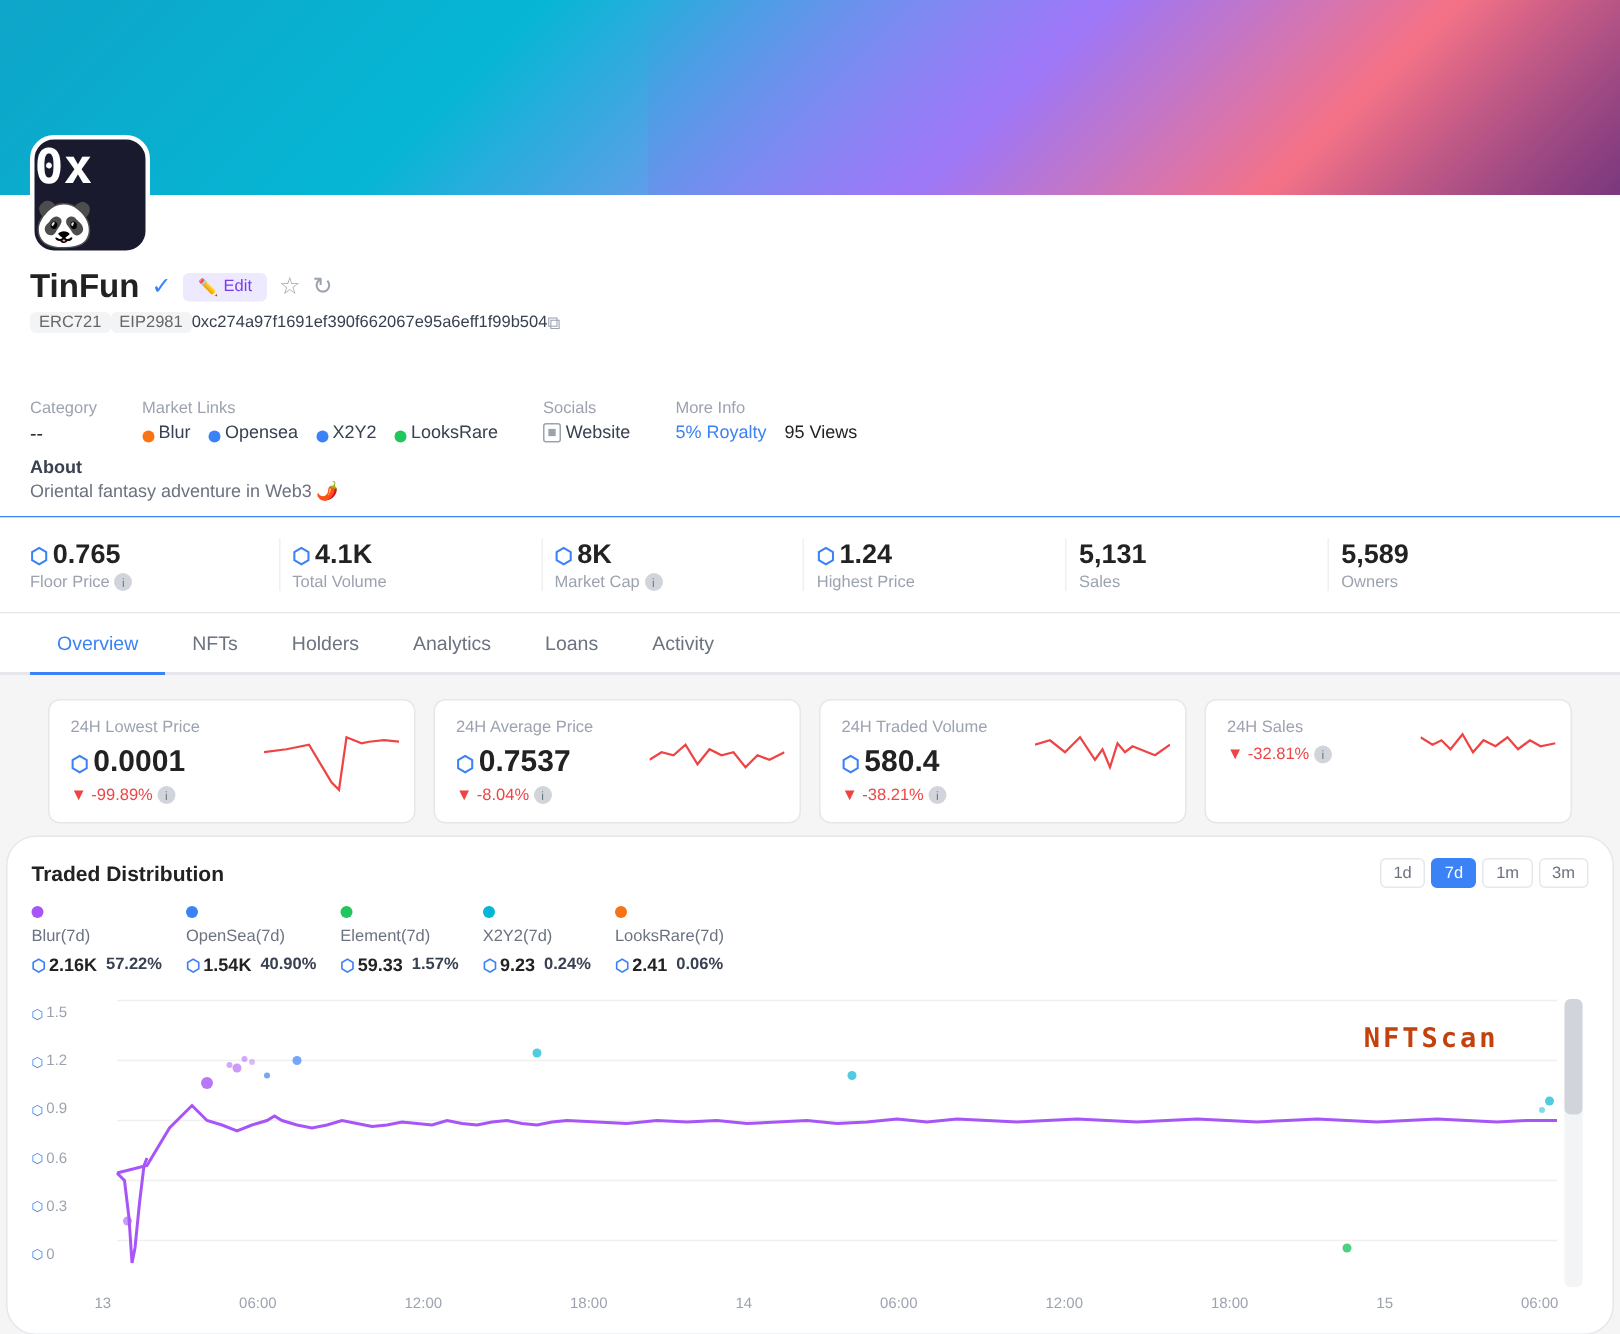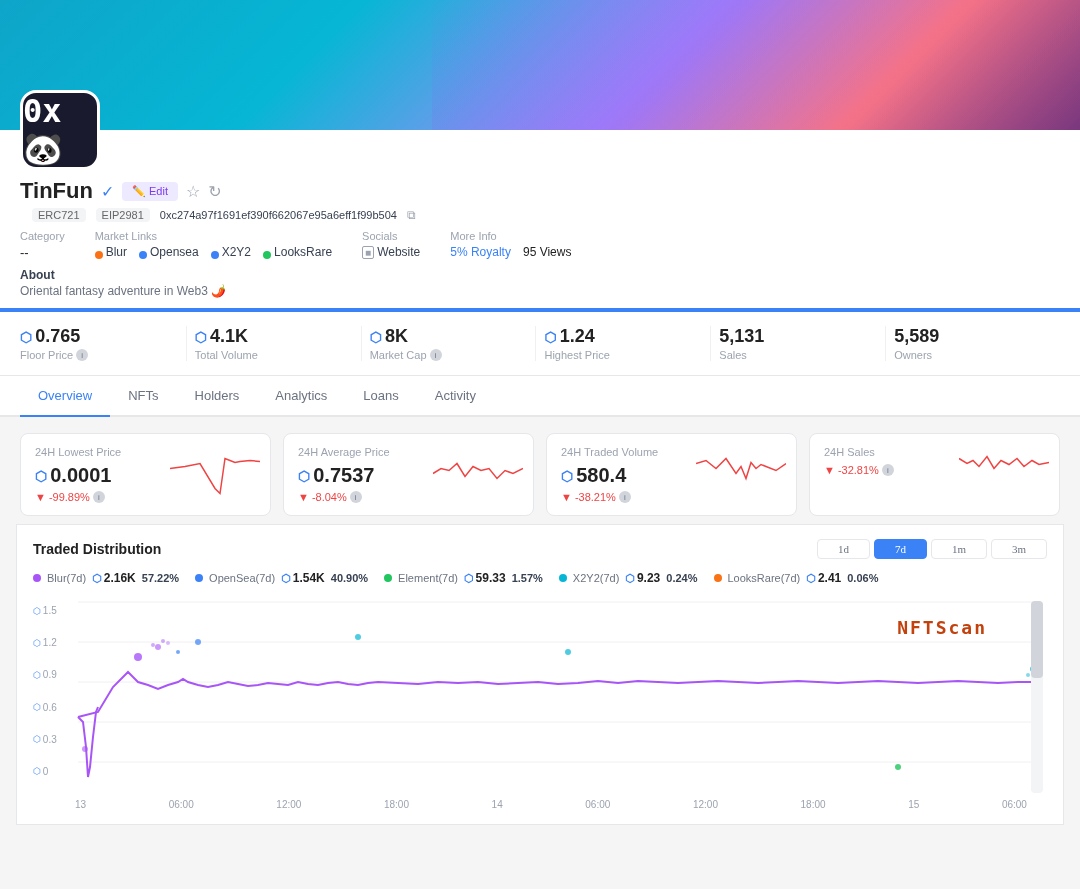--- a/index.html
+++ b/index.html
@@ -10,21 +10,21 @@
       background: linear-gradient(135deg, #0ea5c9 0%, #06b6d4 30%, #a78bfa 60%, #f472b6 80%, #7c3aed 100%);
       position: relative; overflow: hidden;
     }
     .banner-art {
       position: absolute; right: 0; top: 0; width: 60%; height: 100%;
       background: linear-gradient(135deg, transparent 0%, rgba(139,92,246,0.4) 40%, rgba(249,115,22,0.3) 70%, rgba(120,53,15,0.5) 100%);
     }
 
     .profile-section {
       background: #fff; padding: 0 20px 10px 20px;
-      border-bottom: 4px solid #3b82f6;
+      border-bottom: 1px solid #3b82f6;
     }
 
     .avatar-container {
       width: 80px; height: 80px;
       border: 3px solid #fff;
       border-radius: 16px;
       background: #1a1a2e;
       margin-top: -40px;
       display: flex; align-items: center; justify-content: center;
       overflow: hidden; position: relative; z-index: 2;
@@ -39,28 +39,28 @@
     .verified-badge { color: #3b82f6; font-size: 16px; }
     .edit-btn {
       background: #ede9fe; color: #7c3aed; border: none;
       padding: 3px 10px; border-radius: 4px; font-size: 11px; cursor: pointer;
       display: flex; align-items: center; gap: 3px;
     }
     .star-btn, .refresh-btn {
       background: none; border: none; cursor: pointer; color: #9ca3af; font-size: 16px;
     }
 
-    .meta-row { display: flex; align-items: center; gap: 10px; margin-top: 4px; color: #666; font-size: 12px; margin-left: 12px; }
+    .meta-row { display: flex; align-items: center; margin-top: 4px; color: #666; font-size: 12px; }
     .meta-tag { background: #f3f4f6; padding: 1px 6px; border-radius: 4px; font-size: 11px; }
     .address { font-family: Liberation Sans, sans-serif; font-size: 11px; color: #374151; }
     .copy-btn { background: none; border: none; cursor: pointer; color: #9ca3af; font-size: 12px; }
 
     .info-row { display: flex; gap: 30px; margin-top: 8px; flex-wrap: wrap; }
     .info-group { }
-    .info-label { font-size: 11px; color: #9ca3af; font-weight: 500; }
+    .info-label { font-size: 11px; color: #9ca3af; font-weight: 500; margin-top: 36px; }
     .info-items { display: flex; gap: 12px; margin-top: 3px; flex-wrap: wrap; }
     .market-link { display: flex; align-items: flex-end; gap: 3px; font-size: 12px; color: #374151; }
     .dot { width: 8px; height: 8px; border-radius: 50%; display: inline-block; }
     .dot-blur { background: #f97316; }
     .dot-opensea { background: #3b82f6; }
     .dot-x2y2 { background: #3b82f6; }
     .dot-looksrare { background: #22c55e; }
 
     .about-row { margin-top: 8px; font-size: 12px; }
     .about-label { font-weight: 600; color: #374151; }
@@ -83,52 +83,52 @@
       padding: 0 20px; display: flex; gap: 0;
     }
     .tab {
       padding: 12px 18px; font-size: 13px; cursor: pointer;
       border-bottom: 2px solid transparent; margin-bottom: -2px;
       color: #6b7280; font-weight: 500;
     }
     .tab.active { color: #3b82f6; border-bottom-color: #3b82f6; }
 
     .cards-row {
-      display: flex; gap: 12px; padding: 16px 20px 8px; background: #f5f5f5;
+      display: flex; gap: 12px; padding: 16px 32px 8px; background: #f5f5f5;
     }
     .stat-card {
       flex: 1; background: #fff; border-radius: 8px;
       padding: 12px 14px; border: 1px solid #e5e7eb;
       position: relative; overflow: hidden;
     }
     .card-label { font-size: 11px; color: #9ca3af; margin-bottom: 6px; }
     .card-value { font-size: 20px; font-weight: 700; display: flex; align-items: center; gap: 3px; }
     .card-eth-icon { color: #3b82f6; font-size: 14px; font-weight: 700; }
     .card-change { font-size: 11px; margin-top: 4px; display: flex; align-items: center; gap: 3px; }
     .card-change.down { color: #ef4444; }
     .card-sparkline { position: absolute; right: 10px; top: 50%; transform: translateY(-50%); }
 
     
     .sparkline-svg { width: 90px; height: 50px; }
 
     .distribution-section {
-      background: #fff; margin: 0 16px 12px; border-radius: 0;
+      background: #fff; margin: 0 4px 12px; border-radius: 20px;
       border: 1px solid #e5e7eb; padding: 14px 16px;
     }
     .dist-header { display: flex; align-items: center; justify-content: space-between; margin-bottom: 12px; }
     .dist-title { font-size: 14px; font-weight: 600; }
     .time-buttons { display: flex; gap: 4px; }
     .time-btn {
-      padding: 3px 20px; font-size: 11px; border-radius: 4px;
-      border: 1px solid #e5e7eb; background: #fff; cursor: pointer; color: #6b7280; font-family: Liberation Serif, serif;
+      padding: 3px 8px; font-size: 11px; border-radius: 4px;
+      border: 1px solid #e5e7eb; background: #fff; cursor: pointer; color: #6b7280;
     }
     .time-btn.active { background: #3b82f6; color: #fff; border-color: #3b82f6; }
 
     .dist-legend { display: flex; gap: 16px; flex-wrap: wrap; margin-bottom: 12px; }
-    .legend-item { display: flex; align-items: center; gap: 6px; }
+    .legend-item { display: flex; gap: 6px; flex-direction: column; }
     .legend-dot { width: 8px; height: 8px; border-radius: 50%; }
     .legend-label { font-size: 11px; color: #6b7280; }
     .legend-val { font-size: 12px; font-weight: 600; display: flex; align-items: center; gap: 2px; }
     .legend-eth { color: #3b82f6; font-size: 11px; }
     .legend-pct { font-size: 11px; color: #374151; margin-left: 4px; }
 
     .nftscan-watermark {
       position: absolute; right: 60px; top: 20px;
       color: #c2410c; font-size: 18px; font-weight: 700; letter-spacing: 2px;
       font-family: monospace;

